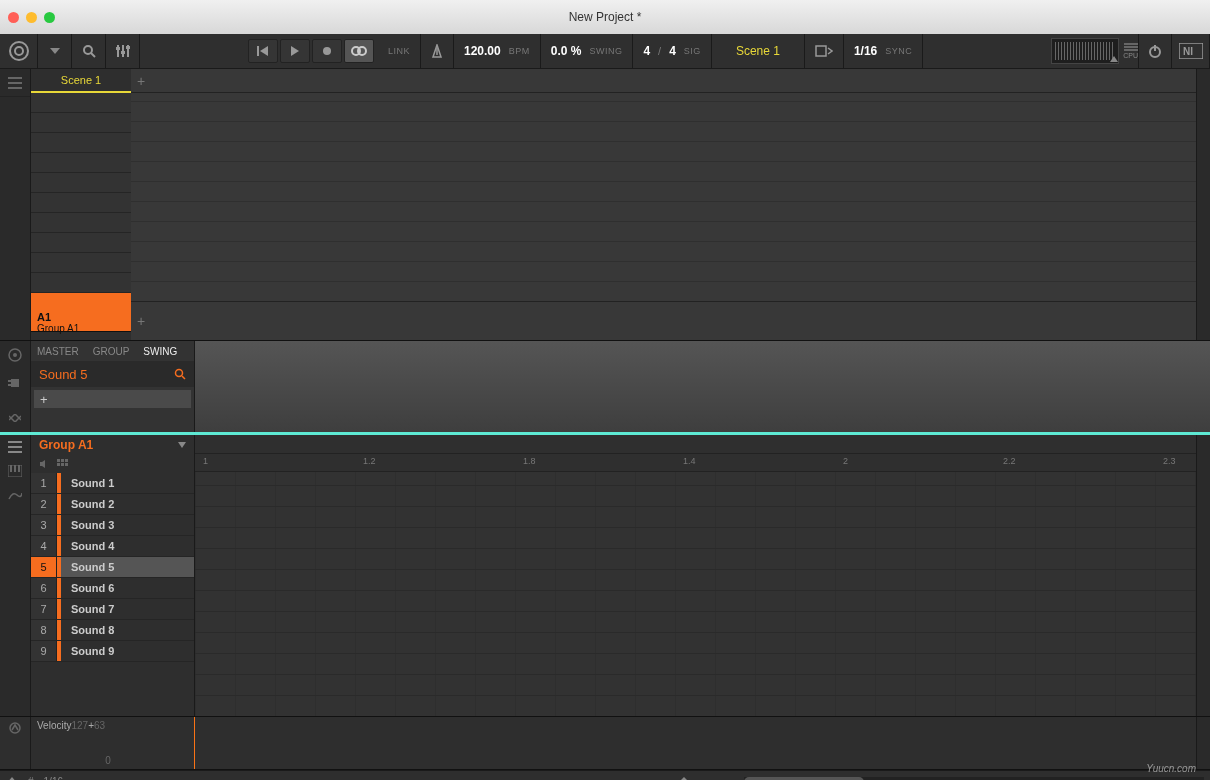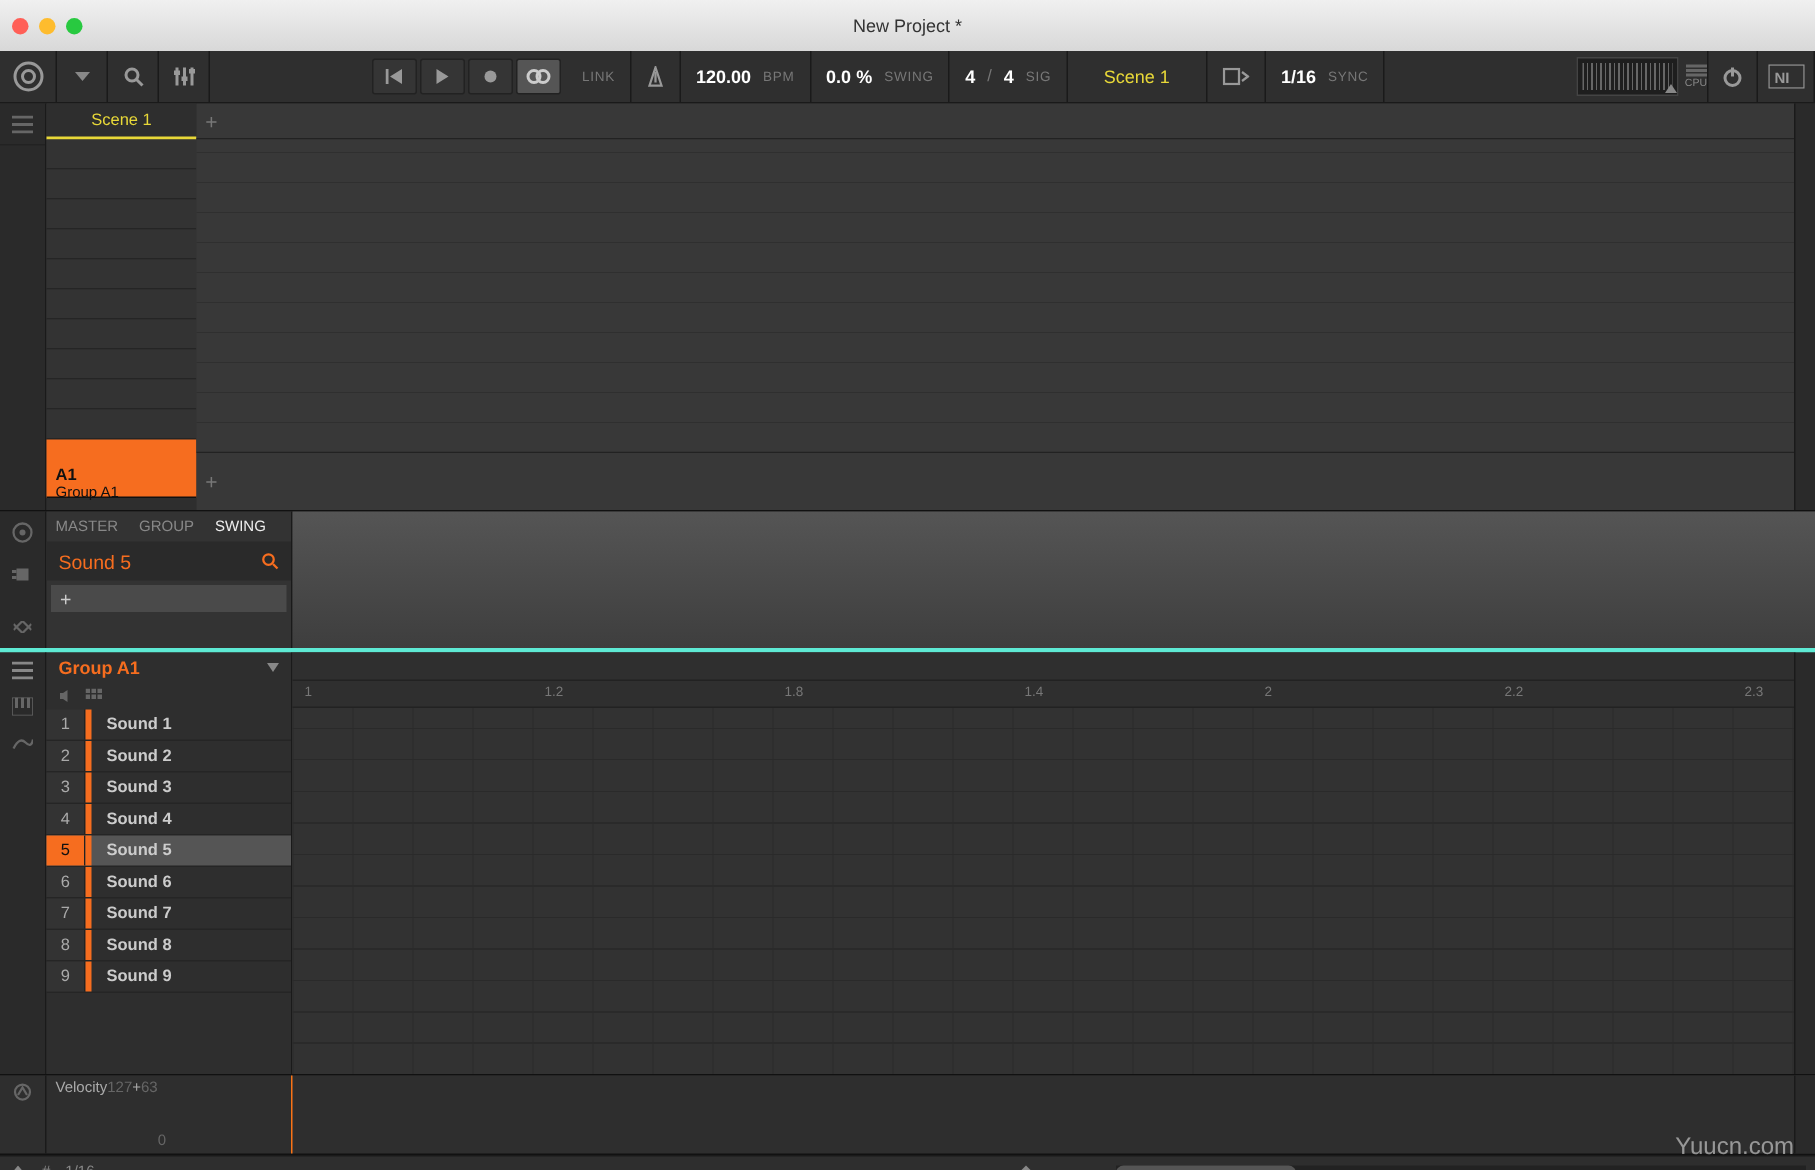--- a/index.html
+++ b/index.html
@@ -88,21 +88,21 @@
 .vel { height:53px; display:flex; border-bottom:1px solid #111; background:#2e2e2e;}
 .vel-left{width:31px;border-right:1px solid #1a1a1a;display:flex;align-items:flex-start;justify-content:center;padding-top:4px;color:#666;}
 .vel-mid{width:164px;border-right:1px solid #f97316;display:flex;padding:3px 6px;}
 .vel-mid .vh{display:flex;justify-content:space-between;color:#aaa;font-size:10px;}
 .vel-body{flex:1;position:relative;color:#666;font-size:9px;}
 
 
 .footer { height:22px; display:flex; align-items:center; background:#2e2e2e; border-top:1px solid #1a1a1a; padding:0 6px; gap:10px; color:#888; font-size:10px;}
 .hscroll{flex:0 0 460px;height:10px;background:#222;margin-left:40px;position:relative;}
 .hscroll::after{content:'';position:absolute;left:0;top:0;bottom:0;width:120px;background:#555;border-radius:5px;}
-.watermark{position:absolute;right:14px;bottom:6px;color:rgba(255,255,255,0.5);font-size:16px;pointer-events:none;}
+.watermark{position:absolute;right:14px;bottom:6px;color:rgba(255,255,255,0.5);font-size:10px;font-style:italic;pointer-events:none;}
 
 svg { display:block; }
 </style>
 </head>
 <body>
 
 <div class="titlebar">
   <div class="traffic">
     <div class="tl r"></div>
     <div class="tl y"></div>

